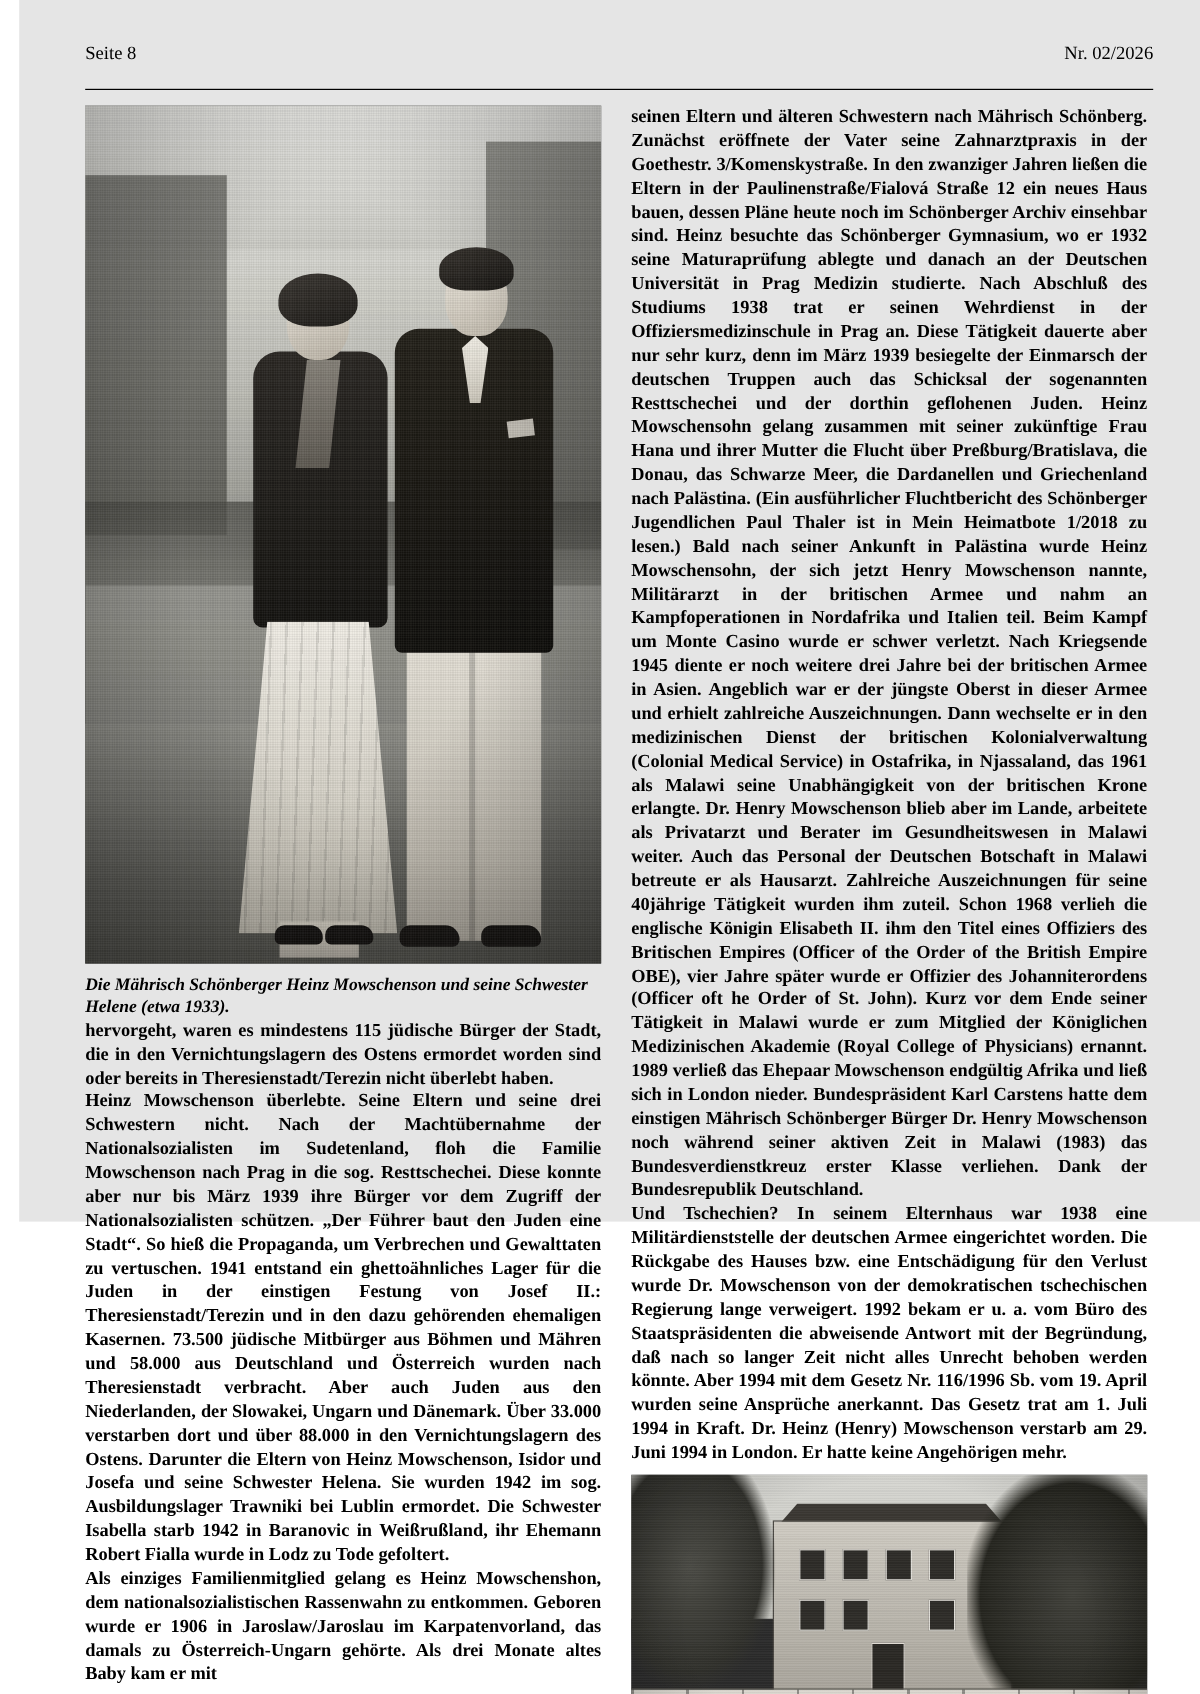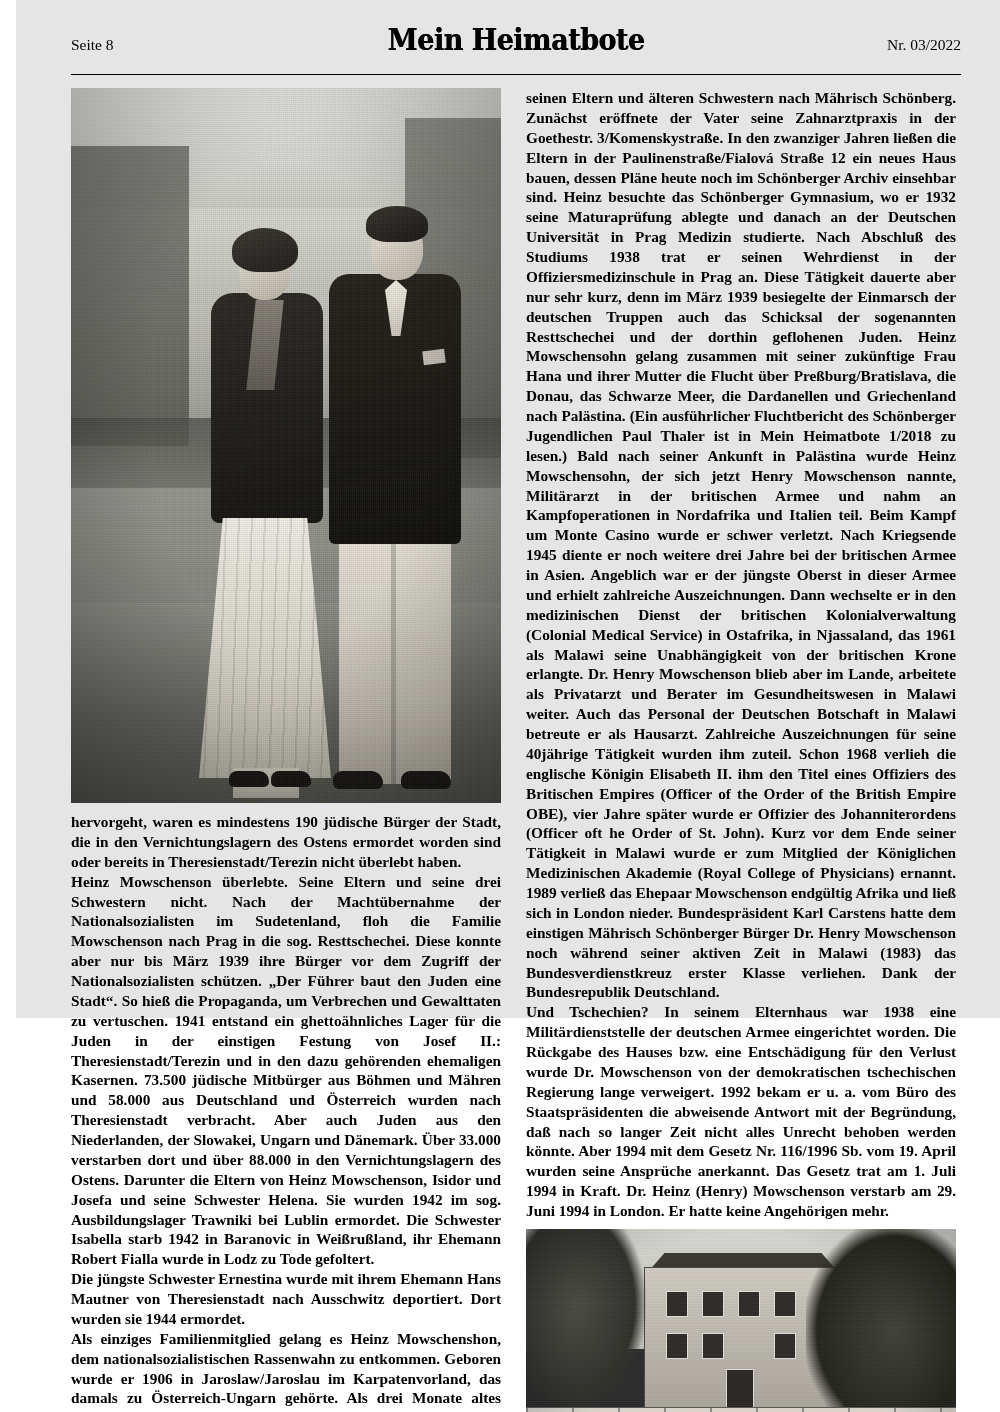--- a/index.html
+++ b/index.html
@@ -303,22 +303,21 @@
     opacity:.7;
   }
 </style>
 </head>
 <body>
 
 <div class="page">
 
   <div class="header">
     <div class="page-no">Seite 8</div>
-    <div class="masthead">Mein Heimatbote</div>
-    <div class="issue-no">Nr. 03/2022</div>
+    <div class="issue-no">Nr. 02/2026</div>
   </div>
   <div class="rule top"></div>
 
   <div class="col col-left">
 
     <div class="photo photo-1">
       <div class="p1-bg"></div>
       <div class="p1-sky"></div>
       <div class="p1-bldg"></div>
       <div class="p1-bldg2"></div>
@@ -340,24 +339,24 @@
       <div class="fig-m-pocket"></div>
       <div class="fig-m-head"></div>
       <div class="fig-m-hair"></div>
       <div class="fig-m-shoe1"></div>
       <div class="fig-m-shoe2"></div>
 
       <div class="p1-grain"></div>
       <div class="p1-vignette"></div>
     </div>
 
-
-    <p>hervorgeht, waren es mindestens 190 jüdische Bürger der Stadt, die in den Vernichtungslagern des Ostens ermordet worden sind oder bereits in Theresienstadt/Terezin nicht überlebt haben.</p>
+    <p class="caption">Die Mährisch Schönberger Heinz Mowschenson und seine Schwester Helene (etwa 1933).</p>
+
+    <p>hervorgeht, waren es mindestens 115 jüdische Bürger der Stadt, die in den Vernichtungslagern des Ostens ermordet worden sind oder bereits in Theresienstadt/Terezin nicht überlebt haben.</p>
     <p>Heinz Mowschenson überlebte. Seine Eltern und seine drei Schwestern nicht. Nach der Machtübernahme der Nationalsozialisten im Sudetenland, floh die Familie Mowschenson nach Prag in die sog. Resttschechei. Diese konnte aber nur bis März 1939 ihre Bürger vor dem Zugriff der Nationalsozialisten schützen. „Der Führer baut den Juden eine Stadt“. So hieß die Propaganda, um Verbrechen und Gewalttaten zu vertuschen. 1941 entstand ein ghettoähnliches Lager für die Juden in der einstigen Festung von Josef II.: Theresienstadt/Terezin und in den dazu gehörenden ehemaligen Kasernen. 73.500 jüdische Mitbürger aus Böhmen und Mähren und 58.000 aus Deutschland und Österreich wurden nach Theresienstadt verbracht. Aber auch Juden aus den Niederlanden, der Slowakei, Ungarn und Dänemark. Über 33.000 verstarben dort und über 88.000 in den Vernichtungslagern des Ostens. Darunter die Eltern von Heinz Mowschenson, Isidor und Josefa und seine Schwester Helena. Sie wurden 1942 im sog. Ausbildungslager Trawniki bei Lublin ermordet. Die Schwester Isabella starb 1942 in Baranovic in Weißrußland, ihr Ehemann Robert Fialla wurde in Lodz zu Tode gefoltert.</p>
-    <p>Die jüngste Schwester Ernestina wurde mit ihrem Ehemann Hans Mautner von Theresienstadt nach Ausschwitz deportiert. Dort wurden sie 1944 ermordet.</p>
     <p>Als einziges Familienmitglied gelang es Heinz Mowschenshon, dem nationalsozialistischen Rassenwahn zu entkommen. Geboren wurde er 1906 in Jaroslaw/Jaroslau im Karpatenvorland, das damals zu Österreich-Ungarn gehörte. Als drei Monate altes Baby kam er mit</p>
   </div>
 
   <div class="col col-right">
 
     <p>seinen Eltern und älteren Schwestern nach Mährisch Schönberg. Zunächst eröffnete der Vater seine Zahnarztpraxis in der Goethestr. 3/Komenskystraße. In den zwanziger Jahren ließen die Eltern in der Paulinenstraße/Fialová Straße 12 ein neues Haus bauen, dessen Pläne heute noch im Schönberger Archiv einsehbar sind. Heinz besuchte das Schönberger Gymnasium, wo er 1932 seine Maturaprüfung ablegte und danach an der Deutschen Universität in Prag Medizin studierte. Nach Abschluß des Studiums 1938 trat er seinen Wehrdienst in der Offiziersmedizinschule in Prag an. Diese Tätigkeit dauerte aber nur sehr kurz, denn im März 1939 besiegelte der Einmarsch der deutschen Truppen auch das Schicksal der sogenannten Resttschechei und der dorthin geflohenen Juden. Heinz Mowschensohn gelang zusammen mit seiner zukünftige Frau Hana und ihrer Mutter die Flucht über Preßburg/Bratislava, die Donau, das Schwarze Meer, die Dardanellen und Griechenland nach Palästina. (Ein ausführlicher Fluchtbericht des Schönberger Jugendlichen Paul Thaler ist in Mein Heimatbote 1/2018 zu lesen.) Bald nach seiner Ankunft in Palästina wurde Heinz Mowschensohn, der sich jetzt Henry Mowschenson nannte, Militärarzt in der britischen Armee und nahm an Kampfoperationen in Nordafrika und Italien teil. Beim Kampf um Monte Casino wurde er schwer verletzt. Nach Kriegsende 1945 diente er noch weitere drei Jahre bei der britischen Armee in Asien. Angeblich war er der jüngste Oberst in dieser Armee und erhielt zahlreiche Auszeichnungen. Dann wechselte er in den medizinischen Dienst der britischen Kolonialverwaltung (Colonial Medical Service) in Ostafrika, in Njassaland, das 1961 als Malawi seine Unabhängigkeit von der britischen Krone erlangte. Dr. Henry Mowschenson blieb aber im Lande, arbeitete als Privatarzt und Berater im Gesundheitswesen in Malawi weiter. Auch das Personal der Deutschen Botschaft in Malawi betreute er als Hausarzt. Zahlreiche Auszeichnungen für seine 40jährige Tätigkeit wurden ihm zuteil. Schon 1968 verlieh die englische Königin Elisabeth II. ihm den Titel eines Offiziers des Britischen Empires (Officer of the Order of the British Empire OBE), vier Jahre später wurde er Offizier des Johanniterordens (Officer oft he Order of St. John). Kurz vor dem Ende seiner Tätigkeit in Malawi wurde er zum Mitglied der Königlichen Medizinischen Akademie (Royal College of Physicians) ernannt. 1989 verließ das Ehepaar Mowschenson endgültig Afrika und ließ sich in London nieder. Bundespräsident Karl Carstens hatte dem einstigen Mährisch Schönberger Bürger Dr. Henry Mowschenson noch während seiner aktiven Zeit in Malawi (1983) das Bundesverdienstkreuz erster Klasse verliehen. Dank der Bundesrepublik Deutschland.</p>
     <p>Und Tschechien? In seinem Elternhaus war 1938 eine Militärdienststelle der deutschen Armee eingerichtet worden. Die Rückgabe des Hauses bzw. eine Entschädigung für den Verlust wurde Dr. Mowschenson von der demokratischen tschechischen Regierung lange verweigert. 1992 bekam er u. a. vom Büro des Staatspräsidenten die abweisende Antwort mit der Begründung, daß nach so langer Zeit nicht alles Unrecht behoben werden könnte. Aber 1994 mit dem Gesetz Nr. 116/1996 Sb. vom 19. April wurden seine Ansprüche anerkannt. Das Gesetz trat am 1. Juli 1994 in Kraft. Dr. Heinz (Henry) Mowschenson verstarb am 29. Juni 1994 in London. Er hatte keine Angehörigen mehr.</p>
 
     <div class="photo photo-2">
       <div class="p2-sky"></div>

